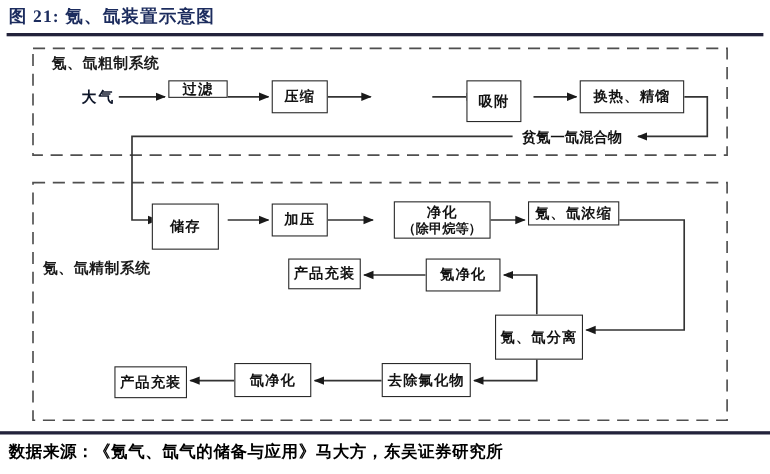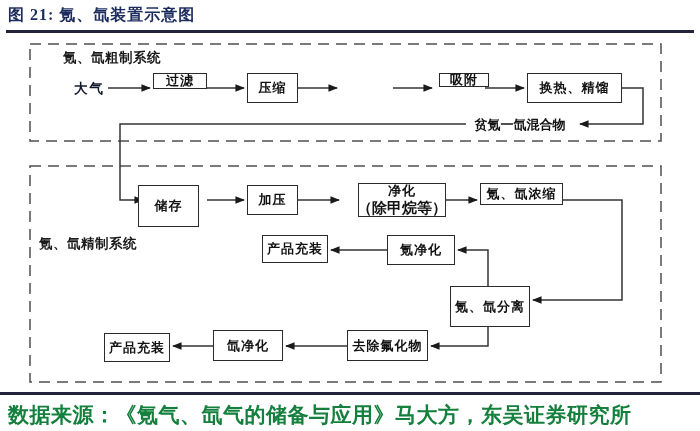--- a/index.html
+++ b/index.html
@@ -14,32 +14,32 @@
     font-family:"Liberation Serif", serif;
     font-size:16px; font-weight:bold; color:#1c2c5e;
     letter-spacing:1px; white-space:nowrap;
   }
   .rule { position:absolute; background:#23233b; }
   .rule-top    { left:6px; top:30px; width:688px; height:3px; }
   .rule-bottom { left:0px; top:392px; width:700px; height:3px; }
   .source {
     position:absolute; left:8px; top:401px;
     font-family:Liberation Sans, sans-serif;
-    font-size:21px; font-weight:600; color:#15803d;
+    font-size:15px; font-weight:600; color:#000000;
     letter-spacing:0.5px; white-space:nowrap;
   }
   svg.connectors { position:absolute; left:0; top:0; z-index:1; }
   .box {
     position:absolute; box-sizing:border-box; z-index:2;
     border:1.7px solid #2a2a2a; background:#ffffff;
     display:flex; flex-direction:column; align-items:center; justify-content:center;
     font-size:13px; font-weight:bold; color:#131313;
     letter-spacing:1px; line-height:1.2; text-align:center; white-space:nowrap;
   }
-  .box .sub { font-size:15px; letter-spacing:0;text-align:center; }
+  .box .sub { font-size:12px; letter-spacing:0;text-align:center; }
   .seclabel {
     position:absolute; z-index:2;
     font-size:13.5px; font-weight:bold; color:#1b1b1b;
     letter-spacing:0.5px; white-space:nowrap;
   }
   .freetext {
     position:absolute; z-index:2;
     font-size:13.5px; font-weight:bold; color:#0f172a;
     letter-spacing:2px; white-space:nowrap;
   }
@@ -80,28 +80,28 @@
       <path d="M430,200 H477" marker-end="url(#arr)"></path>
       <path d="M563,200 L622,200 L622,300 L533,300" marker-end="url(#arr)"></path>
       <path d="M488,286 L488,250 L458,250" marker-end="url(#arr)"></path>
       <path d="M387,250 H331" marker-end="url(#arr)"></path>
       <path d="M488,317 L488,346 L431,346" marker-end="url(#arr)"></path>
       <path d="M347,346 H286" marker-end="url(#arr)"></path>
       <path d="M213,346 H173" marker-end="url(#arr)"></path>
     </g>
   </svg>
 
-  <div class="seclabel" style="left:63px; top:49px">氪、氙粗制系统</div>
+  <div class="seclabel" style="left:47px; top:49px">氪、氙粗制系统</div>
   <div class="seclabel" style="left:39px; top:235px">氪、氙精制系统</div>
 
   <div class="freetext" style="left:74px; top:80px">大气</div>
 
   <div class="box" style="left:153px; top:73px; width:54px; height:16px">过滤</div>
   <div class="box" style="left:247px; top:73px; width:51px; height:30px">压缩</div>
-  <div class="box" style="left:439px; top:73px; width:50px; height:14px">吸附</div>
+  <div class="box" style="left:424px; top:73px; width:50px; height:38px">吸附</div>
   <div class="box" style="left:527px; top:73px; width:95px; height:30px">换热、精馏</div>
 
   <div class="feedback">贫氪一氙混合物</div>
 
   <div class="box" style="left:138px; top:185px; width:61px; height:42px">储存</div>
   <div class="box" style="left:247px; top:185px; width:51px; height:30px">加压</div>
   <div class="box" style="left:358px; top:183px; width:88px; height:34px">
     <span>净化</span>
     <span class="sub">（除甲烷等）</span>
   </div>

